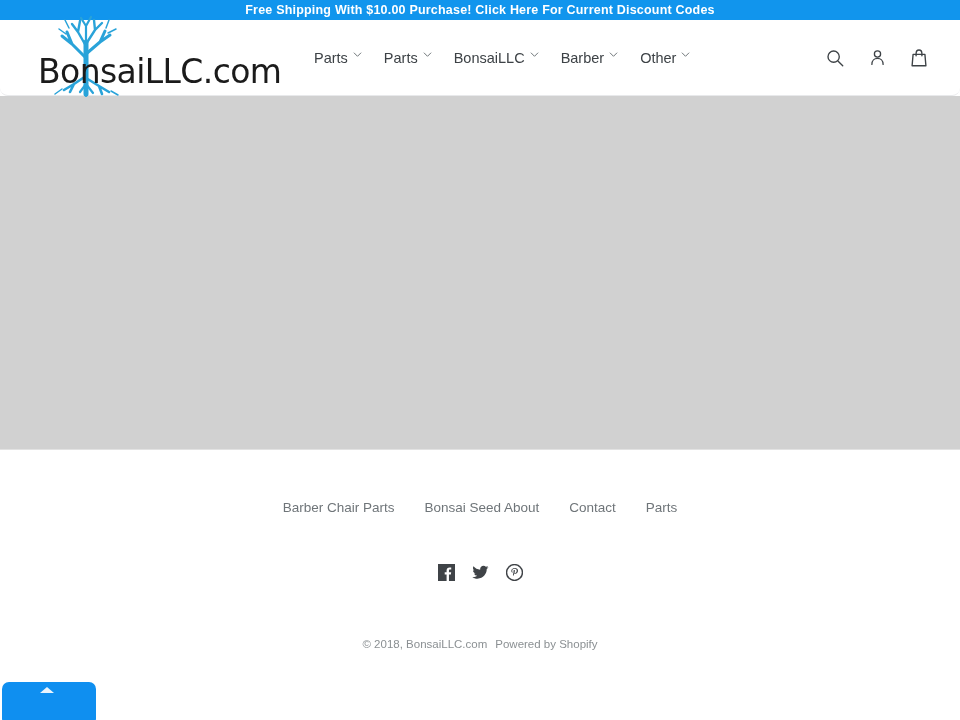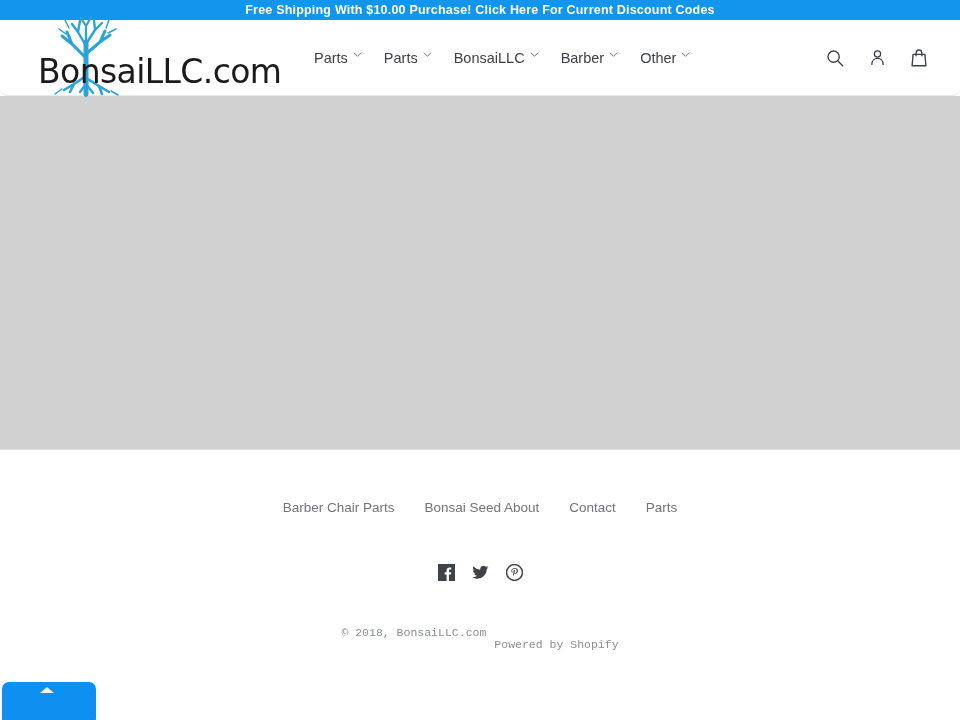--- a/index.html
+++ b/index.html
@@ -143,25 +143,24 @@
     display: flex;
     align-items: center;
     justify-content: center;
     cursor: pointer;
     color: #3f4347;
   }
   .copyright-row {
     margin-top: 45px;
     display: flex;
     justify-content: center;
-    align-items: flex-start;
+    align-items: flex-end;
     gap: 8px;
     font-size: 11.5px;
     color: #8b9093;
-    font-family: Liberation Mono, monospace;
   }
   .copyright-row .shopify-link { cursor: pointer; margin-top: 12px; }
 
   
   .chat-widget {
     position: absolute;
     left: 2px;
     bottom: -6px;
     width: 94px;
     height: 44px;

